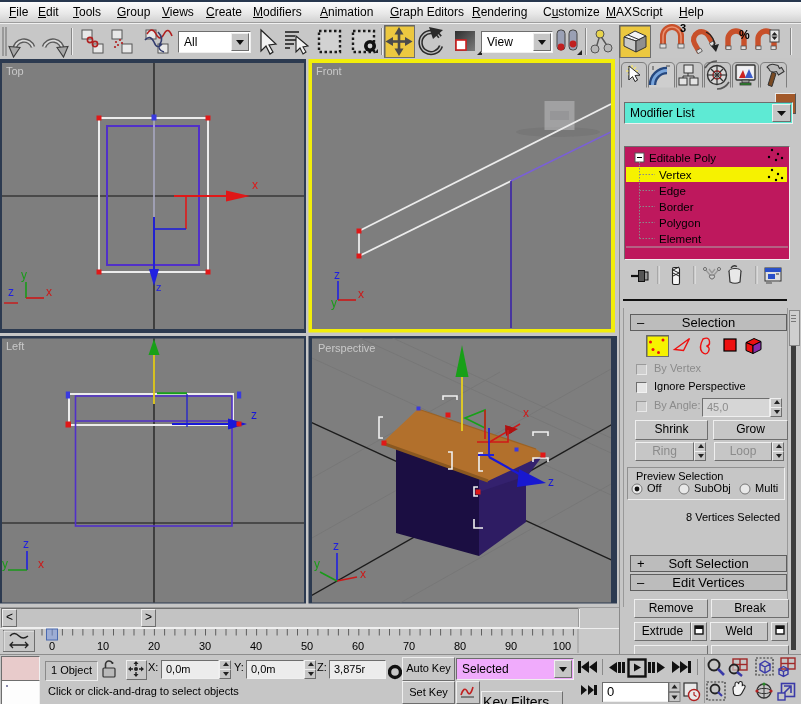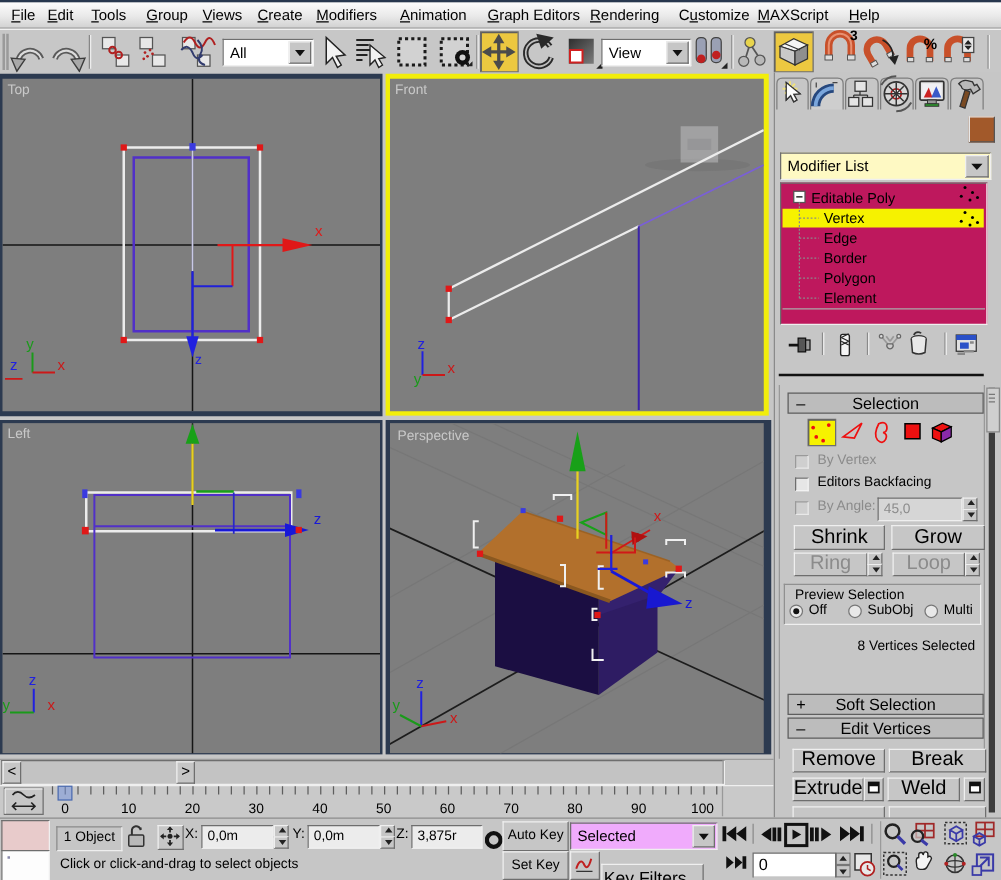--- a/index.html
+++ b/index.html
@@ -1,21 +1,21 @@
 <!DOCTYPE html>
 <html><head>
 <meta charset="utf-8">
 <style>
   html,body{margin:0;padding:0;background:#c6c6c6;}
   #app{position:relative;width:801px;height:704px;overflow:hidden;
        font-family:"Liberation Sans",sans-serif;background:#c6c6c6;}
   .abs{position:absolute;}
   .btn{position:absolute;background:#c6c6c6;border-top:1px solid #efefef;border-left:1px solid #efefef;
        border-right:1px solid #6e6e6e;border-bottom:1px solid #6e6e6e;
-       color:#000;text-align:center;font-size:16px;white-space:nowrap;overflow:hidden;}
+       color:#000;text-align:center;font-size:12px;white-space:nowrap;overflow:hidden;}
   .btn.dis{color:#8b8b8b;}
   .sunk{position:absolute;border-top:1px solid #6e6e6e;border-left:1px solid #6e6e6e;
         border-right:1px solid #efefef;border-bottom:1px solid #efefef;background:#e2e2e2;}
   .rolhdr{position:absolute;background:#bcbcbc;border:1px solid #5e5e5e;
           font-size:13px;color:#000;text-align:center;}
   .rolhdr b{position:absolute;left:6px;top:0;font-weight:normal;}
   .cb{position:absolute;width:9px;height:9px;background:#e6e6e6;
       border-top:1px solid #6e6e6e;border-left:1px solid #6e6e6e;
       border-right:1px solid #f2f2f2;border-bottom:1px solid #f2f2f2;}
   .lbl{position:absolute;font-size:11px;color:#000;white-space:nowrap;}
@@ -529,21 +529,21 @@
     <path d="M 126 20 l 4 -9 l 4 9 z" fill="#3a5ac8"></path>
     <rect x="123" y="22" width="7" height="3" fill="#999" stroke="#333" stroke-width="0.8"></rect>
     <rect x="121" y="25" width="11" height="2" fill="#2a9a2a" stroke="#333" stroke-width="0.8"></rect>
 
     <path d="M 148 9 q 3 -3.5 7 -2.5 l 4 1 l 1.5 3 l 2 -1 l 2.5 4 l -5.5 3.5 l -2 -3.5 l -2.5 0.5 q -4.5 0 -5 -3 z" fill="#b9b9b9" stroke="#333" stroke-width="1.1"></path>
     <path d="M 153 14 l -4 13 l 4 1.5 l 4 -13 z" fill="#7a4a22" stroke="#333" stroke-width="1"></path>
   </svg>
 
   <div class="abs" style="left:156px;top:35px;width:19px;height:19px;background:#a2592a;border-top:1px solid #e8e8e8;border-left:1px solid #e8e8e8;border-right:1px solid #555;border-bottom:1px solid #555;"></div>
 
-  <div class="sunk" style="left:5px;top:64px;width:167px;height:20px;background:#fef9c3;text-align:right;">
+  <div class="sunk" style="left:5px;top:44px;width:167px;height:20px;background:#5eead4;text-align:right;">
     <span style="position:absolute;left:5px;top:3px;font-size:12px;">Modifier List</span>
     <div class="btn" style="right:1px;top:1px;width:17px;height:16px;">
       <svg width="17" height="16">
             <path d="M 4 6 l 4.5 5 l 4.5 -5 z" fill="#111"></path>
           </svg>
     </div>
   </div>
 
   <div class="sunk" style="left:5px;top:88px;width:164px;height:112px;background:#be185d;text-align:center;">
     <svg width="164" height="112" style="position:absolute;left:0;top:0;">
@@ -638,21 +638,21 @@
     <rect x="105" y="5" width="12" height="12" fill="#ee1010" stroke="#000" stroke-width="1.2"></rect>
     <g>
       <path d="M 127 8.5 L 135 4.5 L 142 7.5 L 134 11.5 Z" fill="#ee1010" stroke="#000" stroke-width="1"></path>
       <path d="M 127 8.5 L 134 11.5 L 134 19.5 L 127 16.5 Z" fill="#ee1010" stroke="#000" stroke-width="1"></path>
       <path d="M 134 11.5 L 142 7.5 L 142 15.5 L 134 19.5 Z" fill="#8a2aaa" stroke="#000" stroke-width="1"></path>
     </g>
   </svg>
   <div class="cb" style="left:17px;top:306px;border-color:#9a9a9a #e8e8e8 #e8e8e8 #9a9a9a;background:#cfcfcf;"></div>
   <span class="lbl dis2" style="left:35px;top:304px;">By Vertex</span>
   <div class="cb" style="left:17px;top:324px;"></div>
-  <span class="lbl" style="left:35px;top:322px;">Editors Backfacing</span>
+  <span class="lbl" style="left:35px;top:322px;">Ignore Perspective</span>
   <div class="cb" style="left:17px;top:343px;border-color:#9a9a9a #e8e8e8 #e8e8e8 #9a9a9a;background:#cfcfcf;"></div>
   <span class="lbl dis2" style="left:35px;top:341px;">By Angle:</span>
   <div class="sunk" style="left:83px;top:340px;width:66px;height:17px;background:#d6d6d6;">
     <span style="position:absolute;left:4px;top:2px;font-size:11px;color:#8b8b8b;">45,0</span>
   </div>
   <div class="spin" style="left:151px;top:340px;">
     <div style="top:0;"></div>
         <div style="top:9px;"></div>
     <svg width="10" height="18">
           <path d="M 5 2 l -3 4 l 6 0 z M 5 16 l -3 -4 l 6 0 z" fill="#222"></path>

